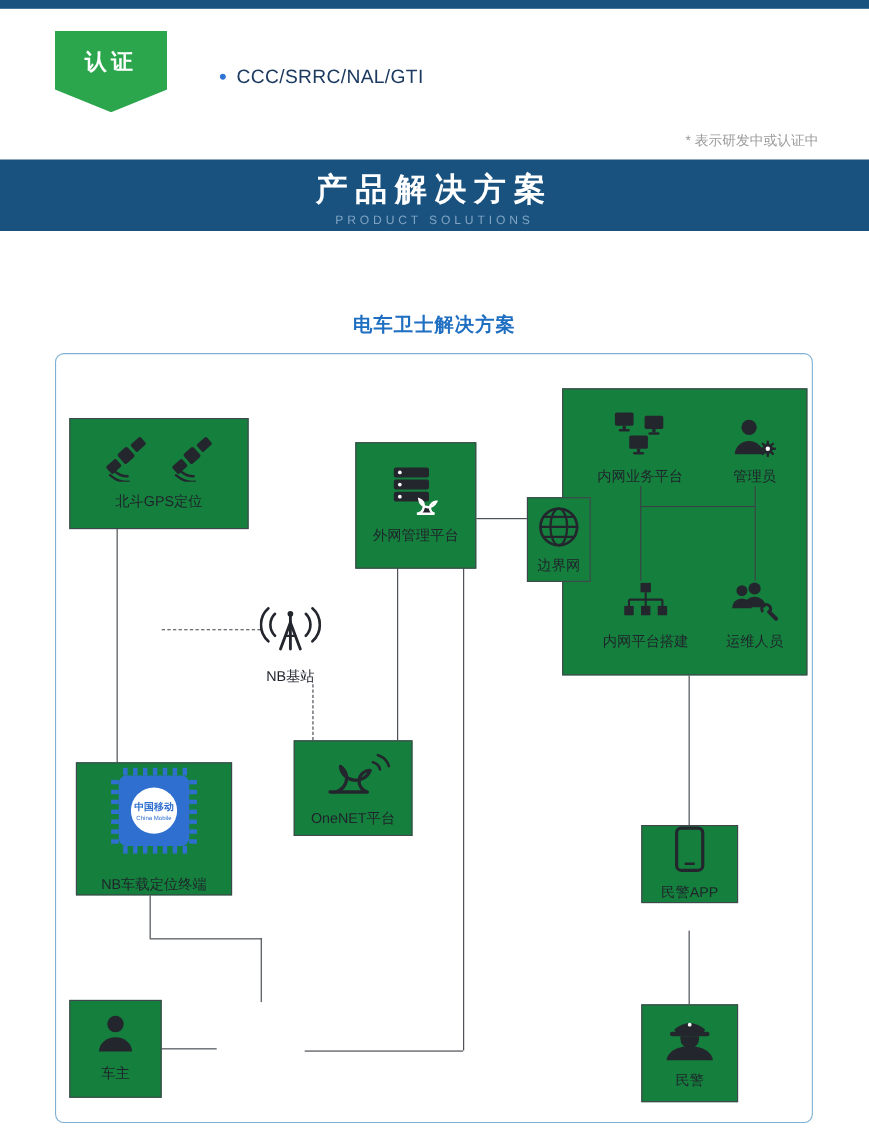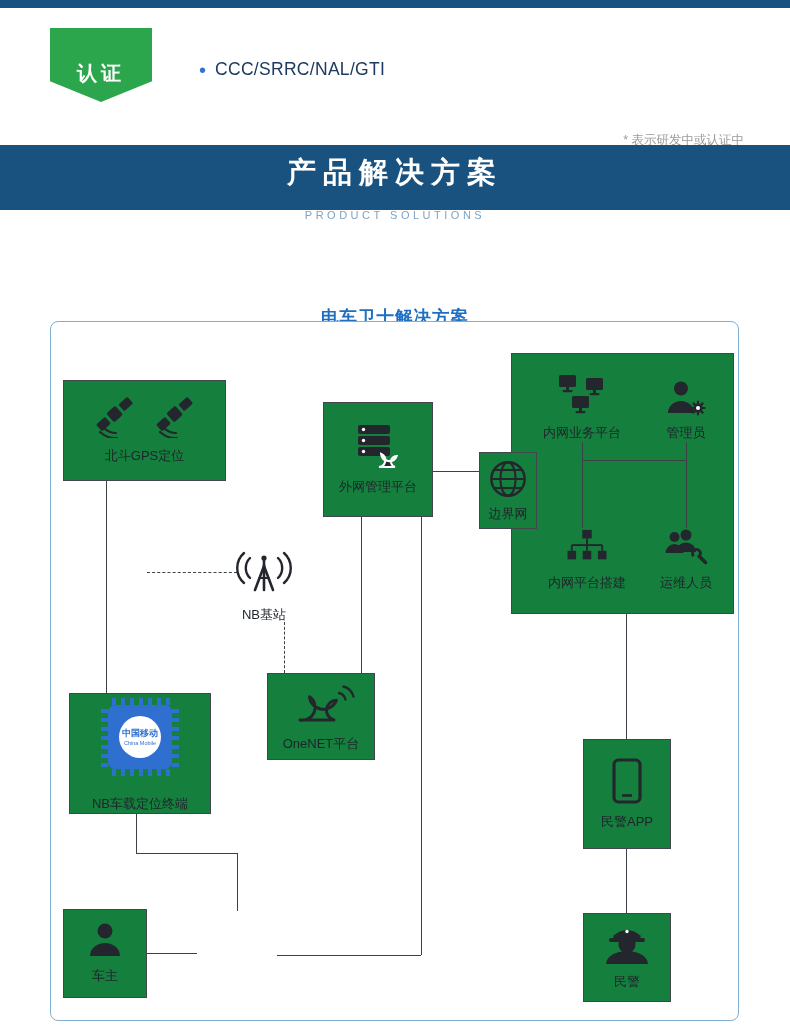--- a/index.html
+++ b/index.html
@@ -3,35 +3,35 @@
 <meta charset="utf-8">
 <style>
   * { margin:0; padding:0; box-sizing:border-box; }
   body { background:#ffffff; font-family:"Liberation Sans","DejaVu Sans",sans-serif; }
   .page { position:relative; width:790px; height:1036px; background:#ffffff; overflow:hidden; }
 
   .topbar { position:absolute; left:0; top:0; width:100%; height:8px; background:#1a527f; }
 
   .ribbon { position:absolute; left:50px; top:28px; width:102px; height:74px; background:#2ba64d;
             clip-path:polygon(0 0,100% 0,100% 72%,50% 100%,0 72%);
-            display:flex; justify-content:center; padding-top:32px;
+            display:flex; justify-content:center; padding-top:15px;
             color:#ffffff; font-size:20px; letter-spacing:4px; font-weight:600; }
 
   .cert-item { position:absolute; left:199px; top:59px; display:flex; align-items:center; gap:9px; }
   .cert-dot  { color:#2e74d5; font-size:20px; line-height:1; }
   .cert-text { color:#1d3a60; font-size:17.5px; letter-spacing:.3px; }
 
-  .note { position:absolute; right:46px; top:120px; font-size:12.5px; color:#9a9a9a;margin-top:12px; }
+  .note { position:absolute; right:46px; top:120px; font-size:12.5px; color:#9a9a9a; }
 
   .banner { position:absolute; left:0; top:145px; width:100%; height:65px; background:#1a527f; text-align:center; color:#fff; }
   .banner-title { margin-top:8px; font-size:29px; font-weight:700; letter-spacing:7px; }
-  .banner-sub   { margin-top:16px; font-size:11px; letter-spacing:3.5px; color:#7fa3c3; }
+  .banner-sub   { margin-top:2px; font-size:11px; letter-spacing:3.5px; color:#7fa3c3; }
 
   .sec-title { position:absolute; left:0; top:283px; width:100%; text-align:center; color:#1e6ec2;
-               font-size:17.5px; font-weight:700; letter-spacing:1px;margin-top:22px; }
+               font-size:17.5px; font-weight:700; letter-spacing:1px; }
 
   .diagram { position:absolute; left:50px; top:321px; width:689px; height:700px;
              border:1px solid #7fb0d4; border-radius:8px; background:#fff; }
 
   .node { position:absolute; border:1px solid #41454d; background:#15803d;
           display:flex; flex-direction:column; align-items:center; justify-content:center; gap:9px; }
   .bigbox { display:block; }
   .group { position:absolute; display:flex; flex-direction:column; align-items:center; gap:8px; }
   .nlabel { font-size:13px; color:#1f232b; white-space:nowrap; }
   .icon-row { display:flex; gap:14px; align-items:center; }
@@ -278,21 +278,21 @@
 
     <div class="node" style="left:12px;top:587px;width:84px;height:89px">
       <svg width="34" height="36" viewBox="0 0 34 36" fill="#23262d">
         <circle cx="17" cy="9" r="7.5"></circle>
           <path d="M2 34 a15 13 0 0 1 30 0 z"></path>
       </svg>
       <div class="nlabel">车主</div>
     </div>
 
 
-    <div class="node" style="left:532px;top:417px;width:88px;height:110px">
+    <div class="node" style="left:532px;top:428px;width:88px;height:71px">
       <svg width="30" height="46" viewBox="0 0 30 46" fill="none" stroke="#23262d">
         <rect x="2" y="2" width="26" height="42" rx="4.5" stroke-width="3.2"></rect>
         <line x1="10" y1="37.5" x2="20" y2="37.5" stroke-width="2.6"></line>
       </svg>
       <div class="nlabel">民警APP</div>
     </div>
 
     <div class="node" style="left:532px;top:591px;width:88px;height:89px">
       <svg width="46" height="40" viewBox="0 0 46 40" fill="#23262d">
         <path d="M9 12 q14 -12 28 0 l-2 4 h-24 z"></path>

